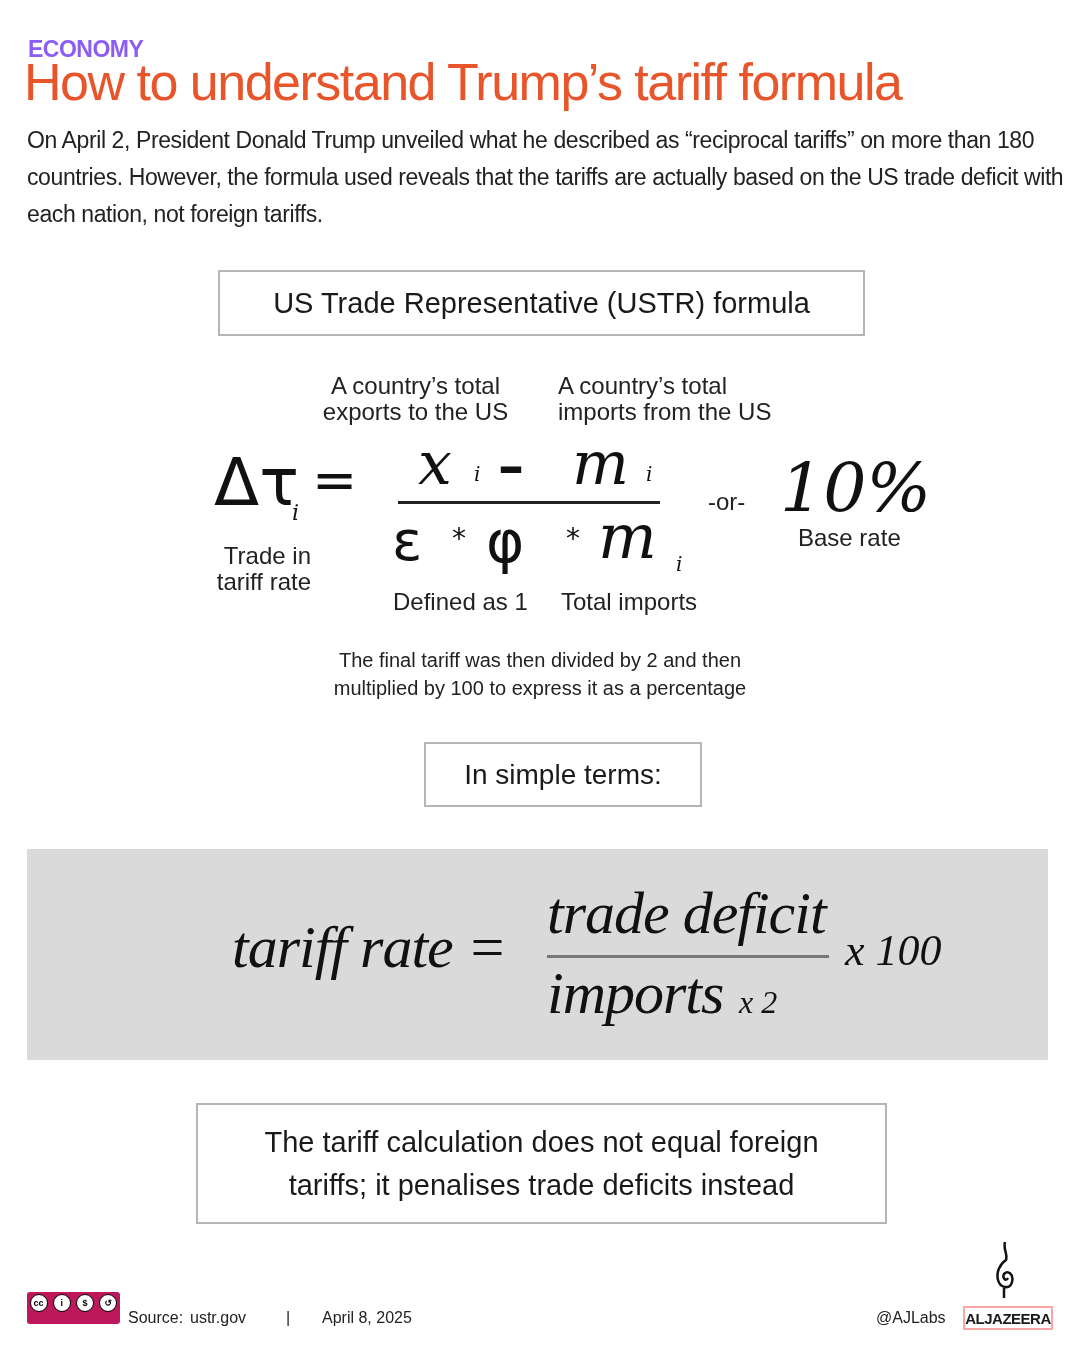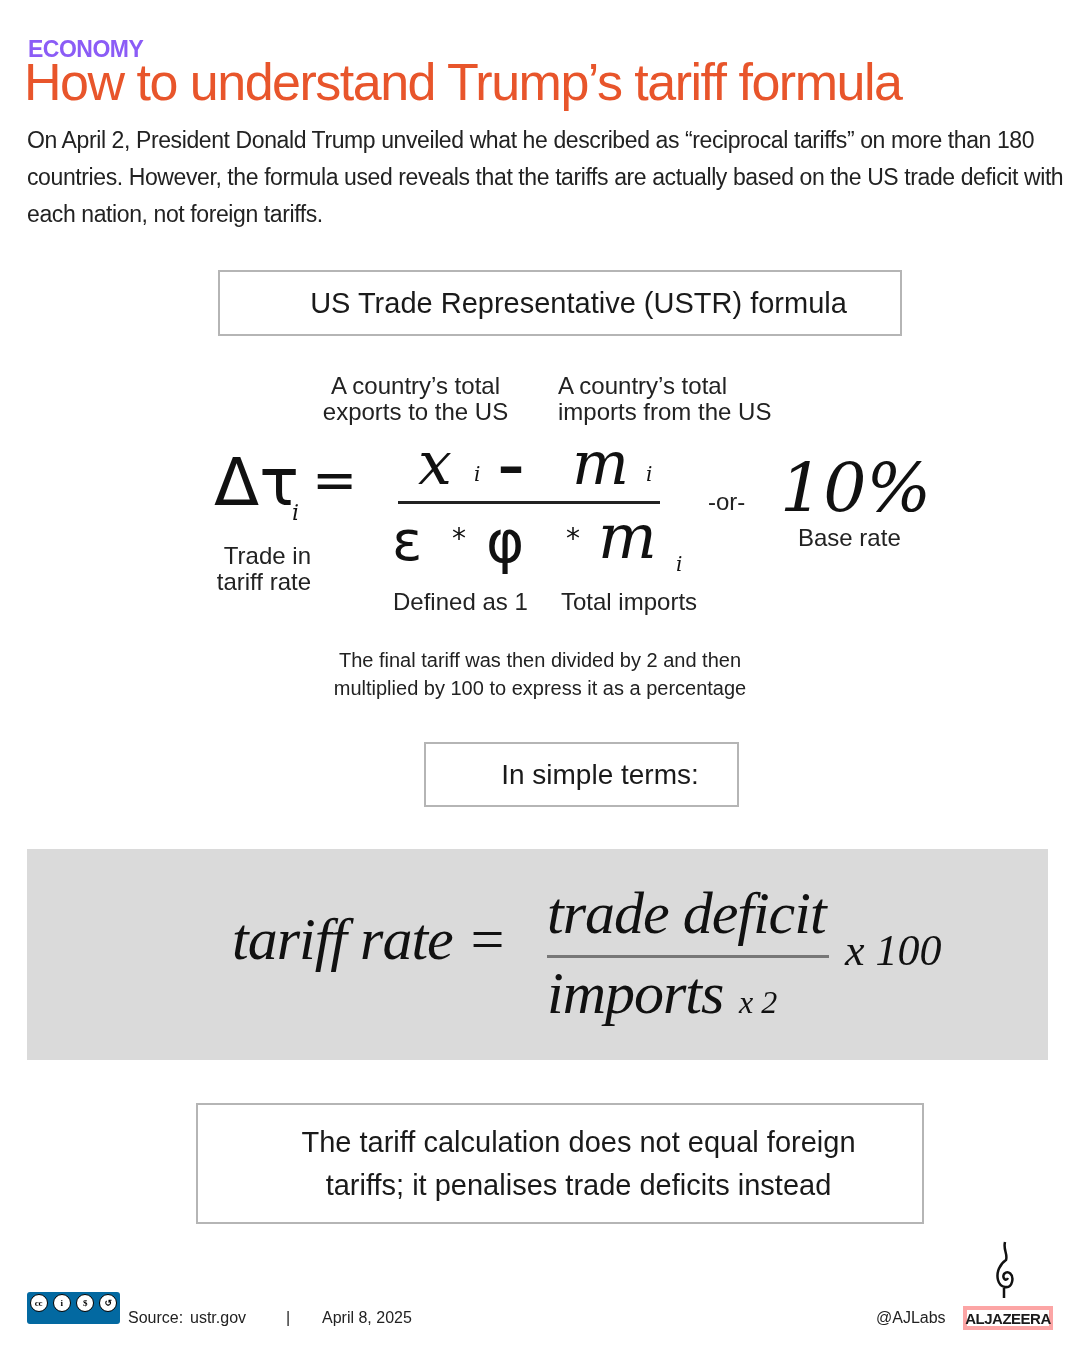--- a/index.html
+++ b/index.html
@@ -1,35 +1,35 @@
 <!DOCTYPE html>
 <html><head>
 <meta charset="utf-8">
 <style>
   html, body { margin:0; padding:0; }
   body { width:1081px; height:1350px; background:#ffffff; position:relative; overflow:hidden; font-family:"Liberation Sans", sans-serif; color:#1a1a1a; }
   .abs { position:absolute; }
   .kicker { left:28px; top:36px; font-size:23px; font-weight:bold; color:#8b5cf6; letter-spacing:-0.5px; }
   .title { left:24px; top:52px; font-size:52px; color:#e8552b; letter-spacing:-1.5px; white-space:nowrap; }
   .intro { left:27px; top:122px; width:1040px; font-size:23px; line-height:37px; color:#222; letter-spacing:-0.4px; }
-  .boxed { border:2px solid #b5b5b5; background:#fff; display:flex; align-items:center; justify-content:center; color:#1a1a1a;padding-left:37px; }
+  .boxed { border:2px solid #b5b5b5; background:#fff; display:flex; align-items:center; justify-content:center; color:#1a1a1a; }
   .box1 { left:218px; top:270px; width:643px; height:62px; font-size:29px; }
   .lbl { font-size:24px; color:#222; line-height:26px; text-align:center; }
   .math { font-family:"DejaVu Serif","Liberation Serif", serif; font-style:italic; color:#111; }
   .upright { font-family:"DejaVu Sans", sans-serif; font-style:normal; }
   .fracline { background:#222; height:3px; }
   .note { left:290px; top:646px; width:500px; text-align:center; font-size:20px; line-height:28px; color:#222; }
   .box2 { left:403px; top:742px; width:274px; height:61px; font-size:28px;margin-left:21px; }
   .simple { left:27px; top:849px; width:1021px; height:211px; background:#dadada; }
   .sf { font-family:"Liberation Serif","DejaVu Serif", serif; font-style:italic; color:#111; }
   .box3 { left:196px; top:1103px; width:687px; height:117px; font-size:29px; line-height:43px; text-align:center; flex-direction:column; }
   .footer { font-size:16px; color:#222; }
-  .cc { left:27px; top:1292px; width:93px; height:32px; background:#0369a1; border-radius:3px; display:flex; align-items:flex-start; justify-content:space-around; padding-top:2px; box-sizing:border-box;font-family:Liberation Serif, serif; }
+  .cc { left:27px; top:1292px; width:93px; height:32px; background:#be185d; border-radius:3px; display:flex; align-items:flex-start; justify-content:space-around; padding-top:2px; box-sizing:border-box; }
   .cc span { width:18px; height:18px; border-radius:50%; background:#fff; border:1.5px solid #000; color:#000; font-size:9px; font-weight:bold; display:flex; align-items:center; justify-content:center; box-sizing:border-box; }
-  .aj-logo { left:963px; top:1306px; width:90px; height:24px; border:4px solid #fca5a5; font-size:15px; font-weight:bold; display:flex; align-items:center; justify-content:center; letter-spacing:-0.5px; box-sizing:border-box; }
+  .aj-logo { left:963px; top:1306px; width:90px; height:24px; border:2px solid #fca5a5; font-size:15px; font-weight:bold; display:flex; align-items:center; justify-content:center; letter-spacing:-0.5px; box-sizing:border-box; }
 </style>
 </head>
 <body>
 
 <div class="abs kicker">ECONOMY</div>
 <div class="abs title">How to understand Trump’s tariff formula</div>
 <div class="abs intro">On April 2, President Donald Trump unveiled what he described as “reciprocal tariffs” on more than 180 countries. However, the formula used reveals that the tariffs are actually based on the US trade deficit with each nation, not foreign tariffs.</div>
 
 <div class="abs boxed box1">
   <span>US Trade Representative (USTR) formula</span>
@@ -77,21 +77,21 @@
 <div class="abs note">
   <div>The final tariff was then divided by 2 and then</div>
   <div>multiplied by 100 to express it as a percentage</div>
 </div>
 
 <div class="abs boxed box2">
   <span>In simple terms:</span>
 </div>
 
 <div class="abs simple">
-  <div class="abs sf" style="left:205px; top:56px; font-size:60px; white-space:nowrap; letter-spacing:-1px;">tariff rate =</div>
+  <div class="abs sf" style="left:205px; top:64px; font-size:60px; white-space:nowrap; letter-spacing:-1px;">tariff rate =</div>
   <div class="abs sf" style="left:520px; top:30px; font-size:60px; white-space:nowrap; letter-spacing:-1px;">trade deficit</div>
   <div class="abs" style="left:520px; top:106px; width:282px; height:3px; background:#777;"></div>
   <div class="abs sf" style="left:520px; top:110px; font-size:60px; white-space:nowrap; letter-spacing:-1px;font-family:Liberation Serif, serif;">imports</div>
   <div class="abs sf" style="left:712px; top:135px; font-size:32px; white-space:nowrap;">x 2</div>
   <div class="abs sf" style="left:818px; top:76px; font-size:44px; white-space:nowrap;">x 100</div>
 </div>
 
 <div class="abs boxed box3">
   <div>The tariff calculation does not equal foreign</div>
   <div>tariffs; it penalises trade deficits instead</div>

